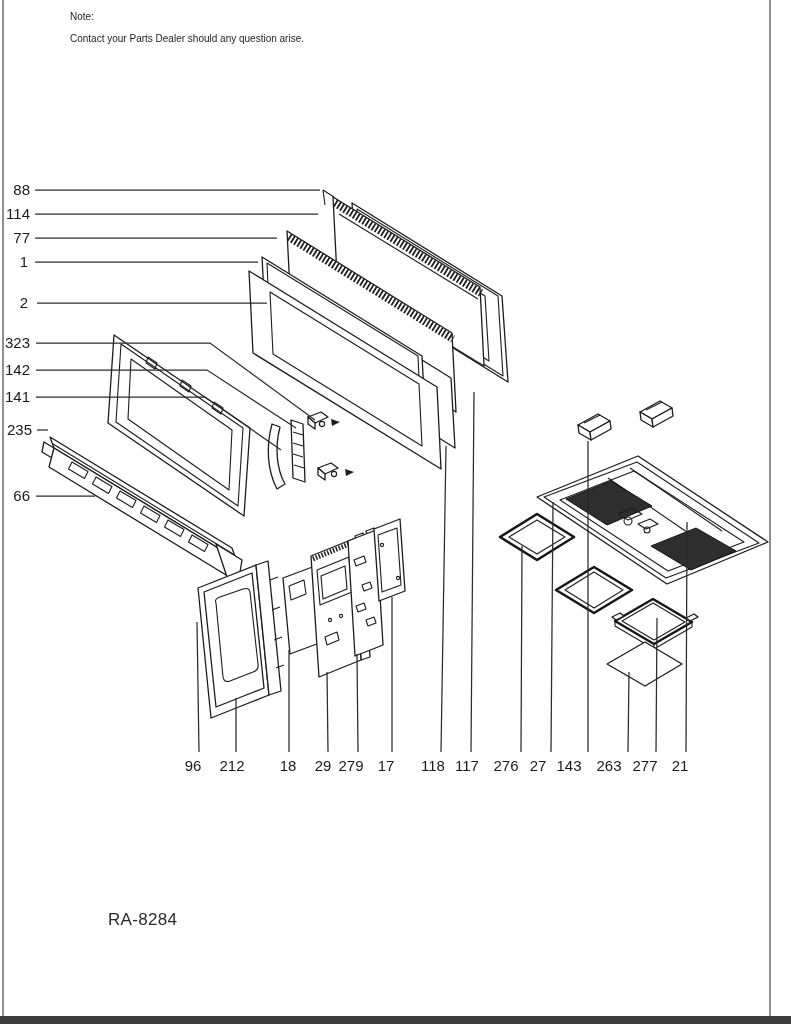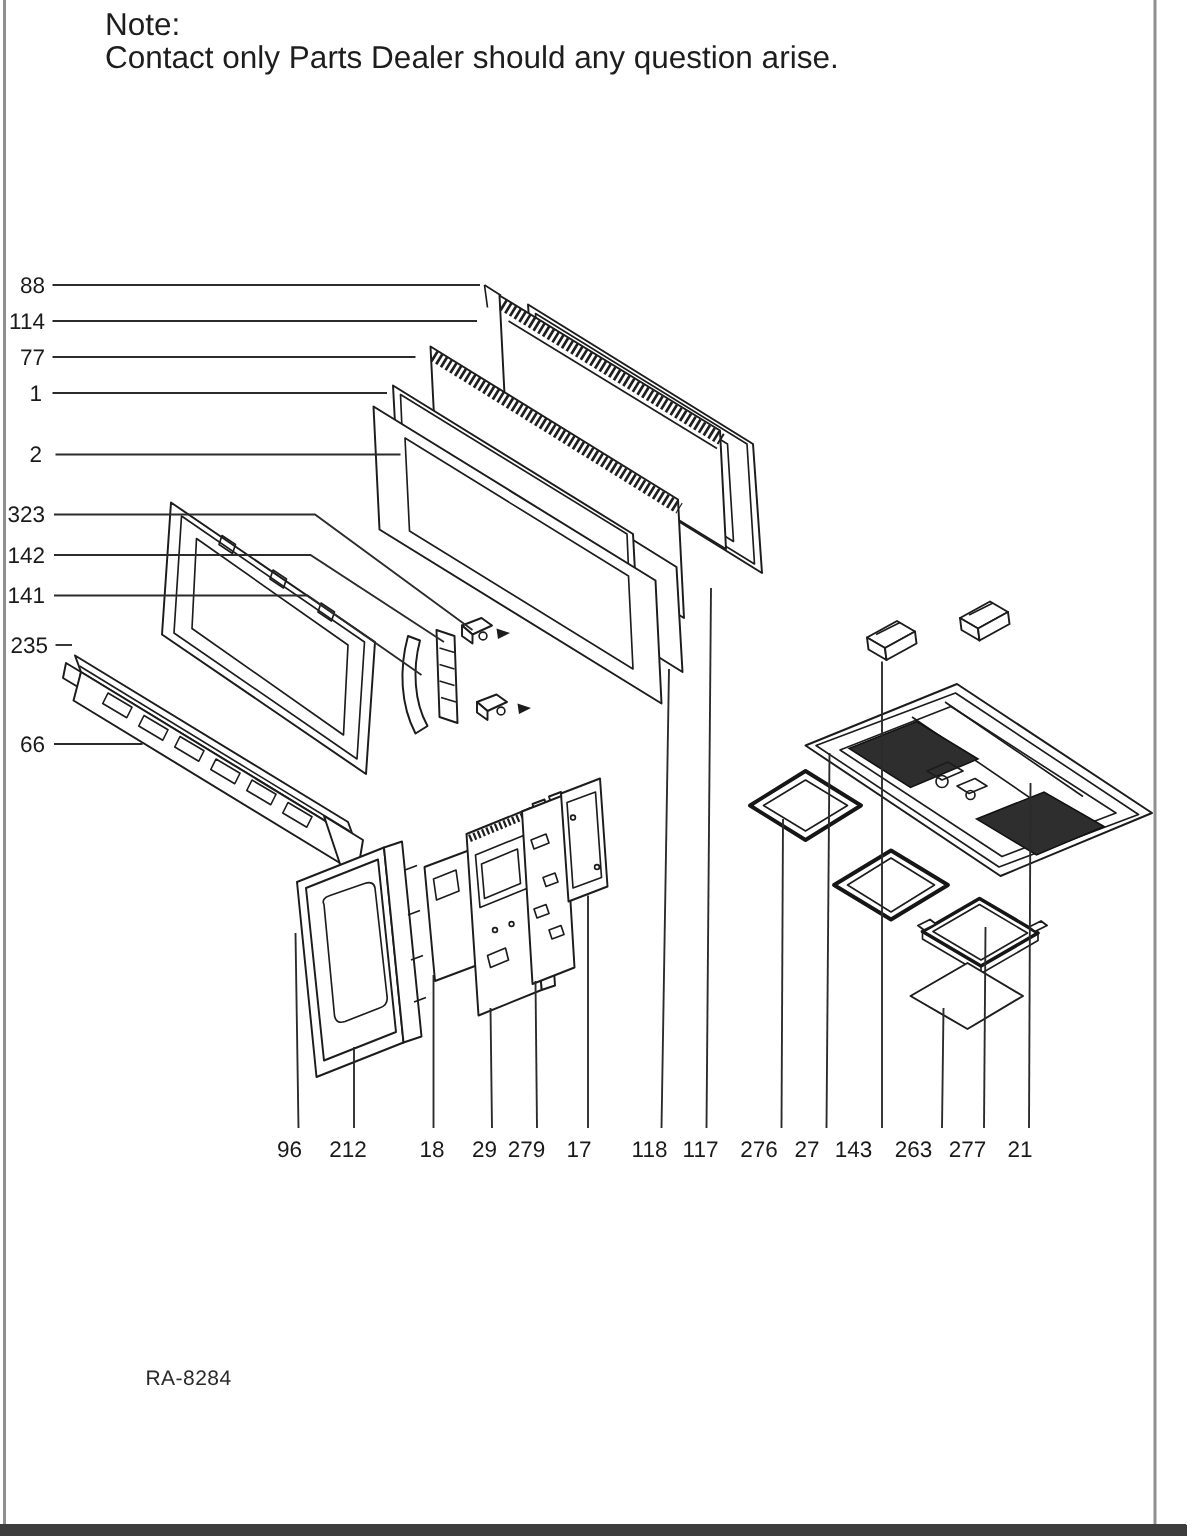--- a/index.html
+++ b/index.html
@@ -1,20 +1,20 @@
 <!DOCTYPE html>
 <html><head>
 <meta charset="utf-8">
 <style>
   html,body{margin:0;padding:0;background:#ffffff;}
   .page{position:relative;width:791px;height:1024px;background:#ffffff;overflow:hidden;
         font-family:"Liberation Sans", sans-serif;}
   .note{position:absolute;left:70px;top:6px;width:660px;color:#1d1d1d;
-        font-size:21px;line-height:22px;}
-  .ra{position:absolute;left:97px;top:910px;color:#2a2a2a;font-size:14px;letter-spacing:.3px;}
+        font-size:10px;line-height:22px;}
+  .ra{position:absolute;left:108px;top:910px;color:#2a2a2a;font-size:17px;letter-spacing:.3px;}
   svg{position:absolute;left:0;top:0;}
   
   .w{fill:#ffffff;stroke:#1c1c1c;stroke-width:1.3;stroke-linejoin:round;}
   .s{fill:none;stroke:#1c1c1c;stroke-width:1.1;stroke-linejoin:round;}
   .thick{fill:none;stroke:#161616;stroke-width:2.6;stroke-linejoin:round;}
   .wthick{fill:#ffffff;stroke:#161616;stroke-width:2.4;stroke-linejoin:round;}
   .dark{fill:#2e2e2e;stroke:#111111;stroke-width:1;}
   .blk{fill:#1c1c1c;stroke:none;}
   .teeth{fill:none;stroke:#1f1f1f;stroke-width:8;stroke-dasharray:1.8 1.9;}
   .hatch{fill:none;stroke:#1f1f1f;stroke-width:5;stroke-dasharray:1.5 1.6;}
@@ -249,17 +249,17 @@
         <text x="609" y="771" text-anchor="middle" class="lbl">263</text>
         <polyline points="656,752 657,618" class="leader"></polyline>
         <text x="645" y="771" text-anchor="middle" class="lbl">277</text>
         <polyline points="686,752 687,522" class="leader"></polyline>
         <text x="680" y="771" text-anchor="middle" class="lbl">21</text>
       </g>
   </svg>
 
   <div class="note">
     <div>Note:</div>
-    <div>Contact only Parts Dealer should any question arise.</div>
+    <div>Contact your Parts Dealer should any question arise.</div>
   </div>
 
   <div class="ra">RA-8284</div>
 </div>
 
 </body></html>

